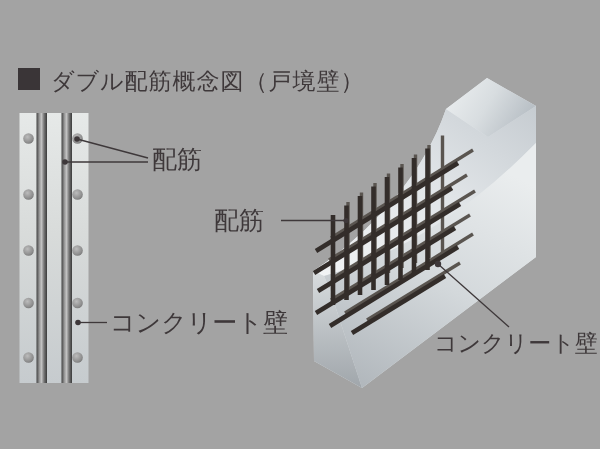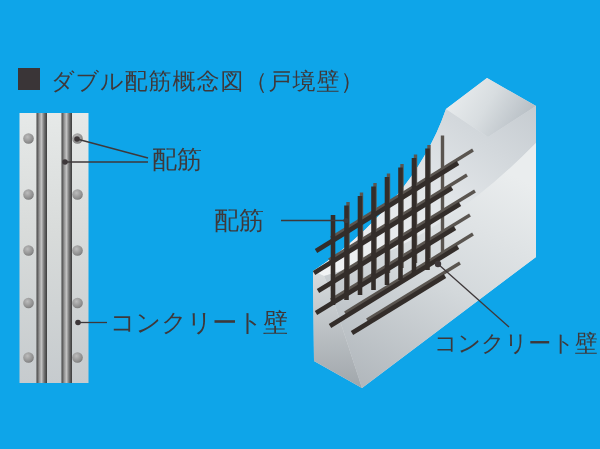--- a/index.html
+++ b/index.html
@@ -1,16 +1,16 @@
 <!DOCTYPE html>
 <html><head>
 <meta charset="utf-8">
 <style>
   html,body{margin:0;padding:0;background:#ffffff;}
-  .page{position:relative;width:600px;height:449px;background:#0ea5e9;overflow:hidden;
+  .page{position:relative;width:600px;height:449px;background:#a3a3a3;overflow:hidden;
         font-family:"Liberation Serif","DejaVu Serif",serif;}
   svg{display:block;}
   text{fill:#3e383a;font-family:"Liberation Serif","DejaVu Serif",serif;}
   .title-text{font-size:23px;letter-spacing:1px;}
   .lbl{font-size:25px;}
   .lbl-sm{font-size:23px;}
 </style>
 </head>
 <body>
 

